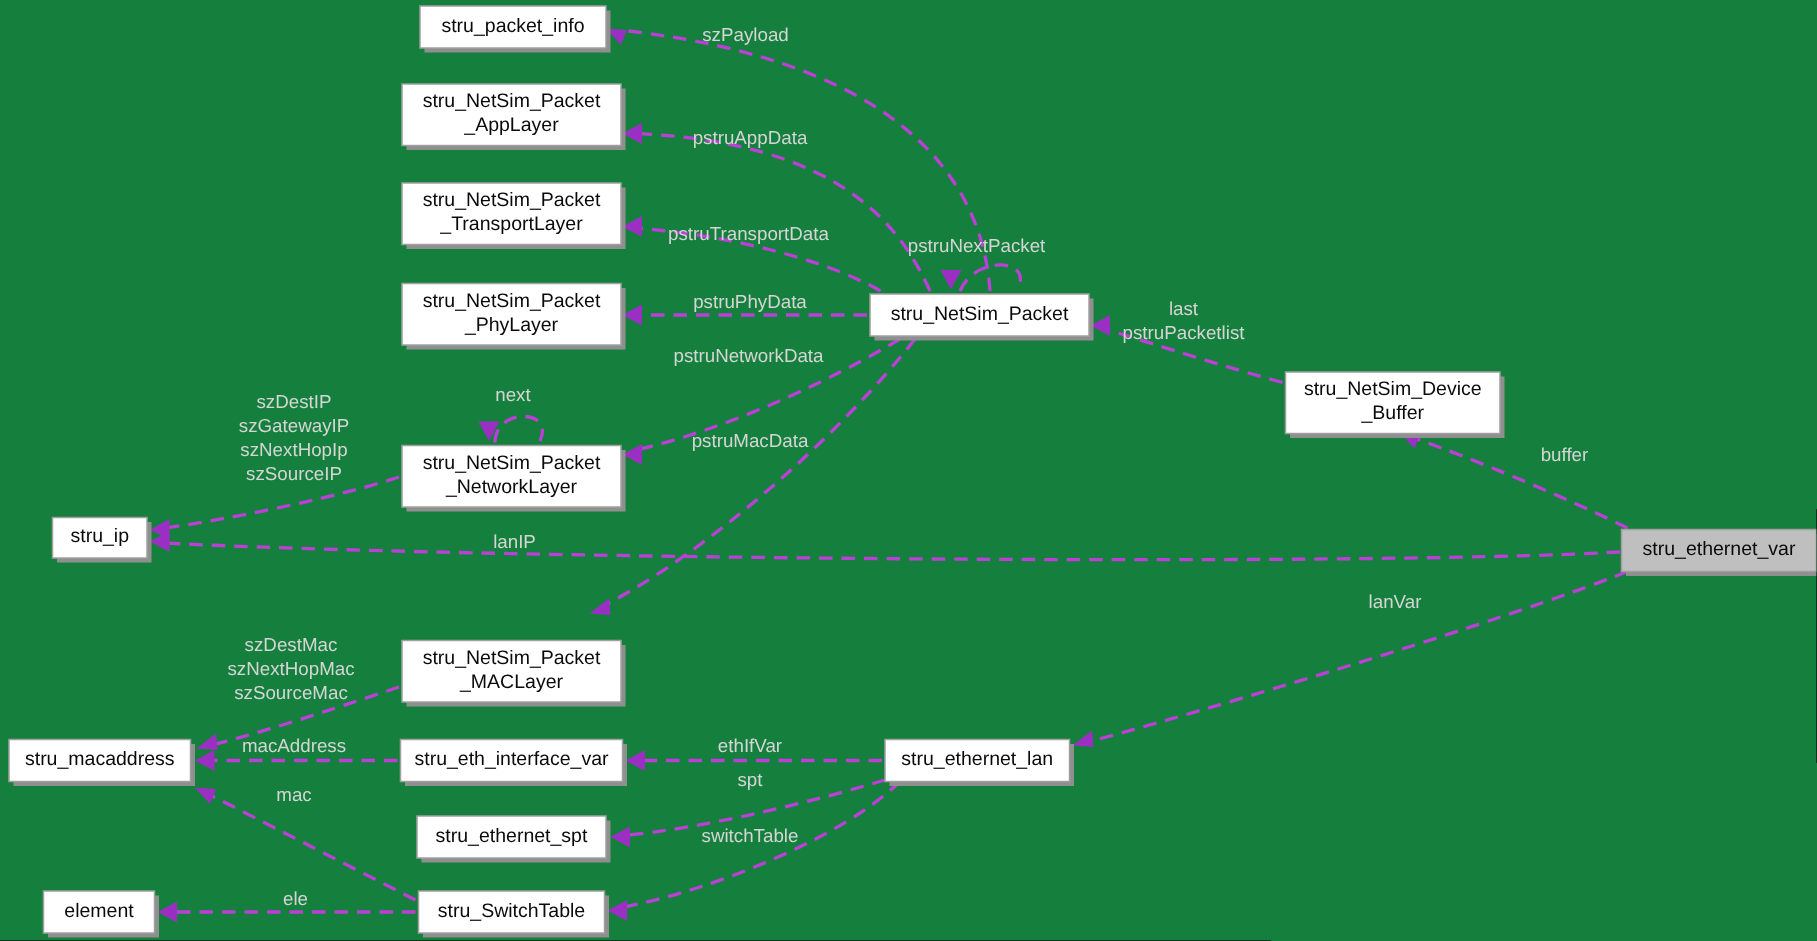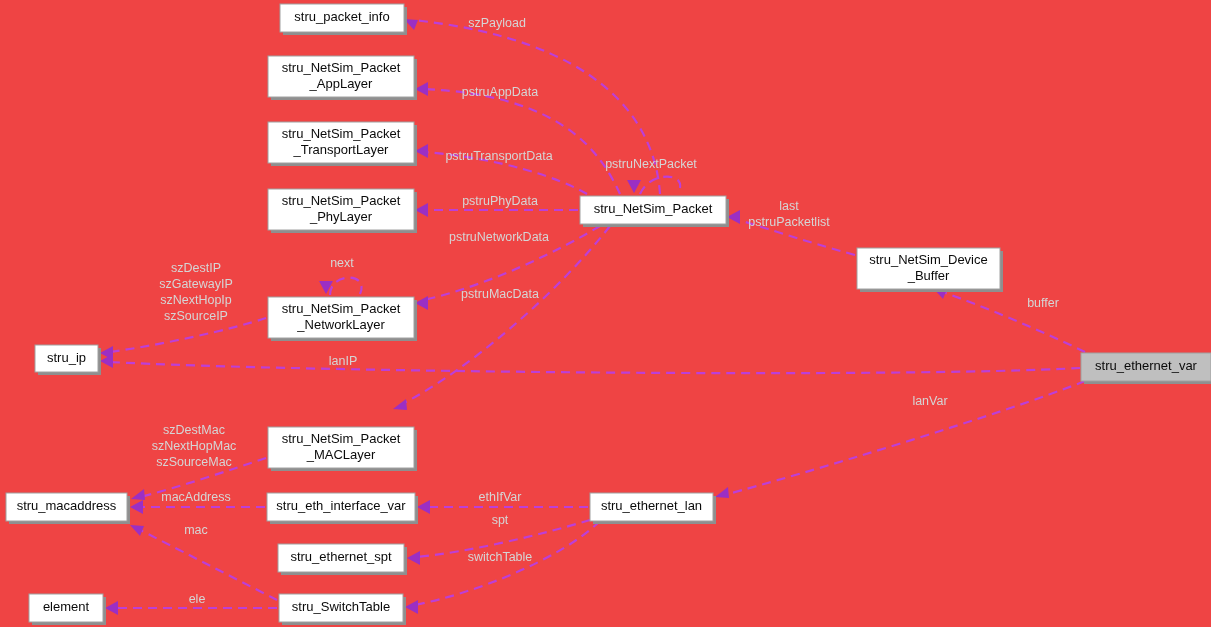--- a/index.html
+++ b/index.html
@@ -4,21 +4,21 @@
 <style>
   html, body {
     margin: 0;
     padding: 0;
     background: #000000;
   }
   #canvas-wrap {
     position: relative;
     width: 1211px;
     height: 627px;
-    background: #ef4444;
+    background: #15803d;
     overflow: hidden;
     font-family: "Liberation Sans", sans-serif;
   }
   svg#graph {
     position: absolute;
     left: 0;
     top: 0;
     width: 1211px;
     height: 627px;
     display: block;

